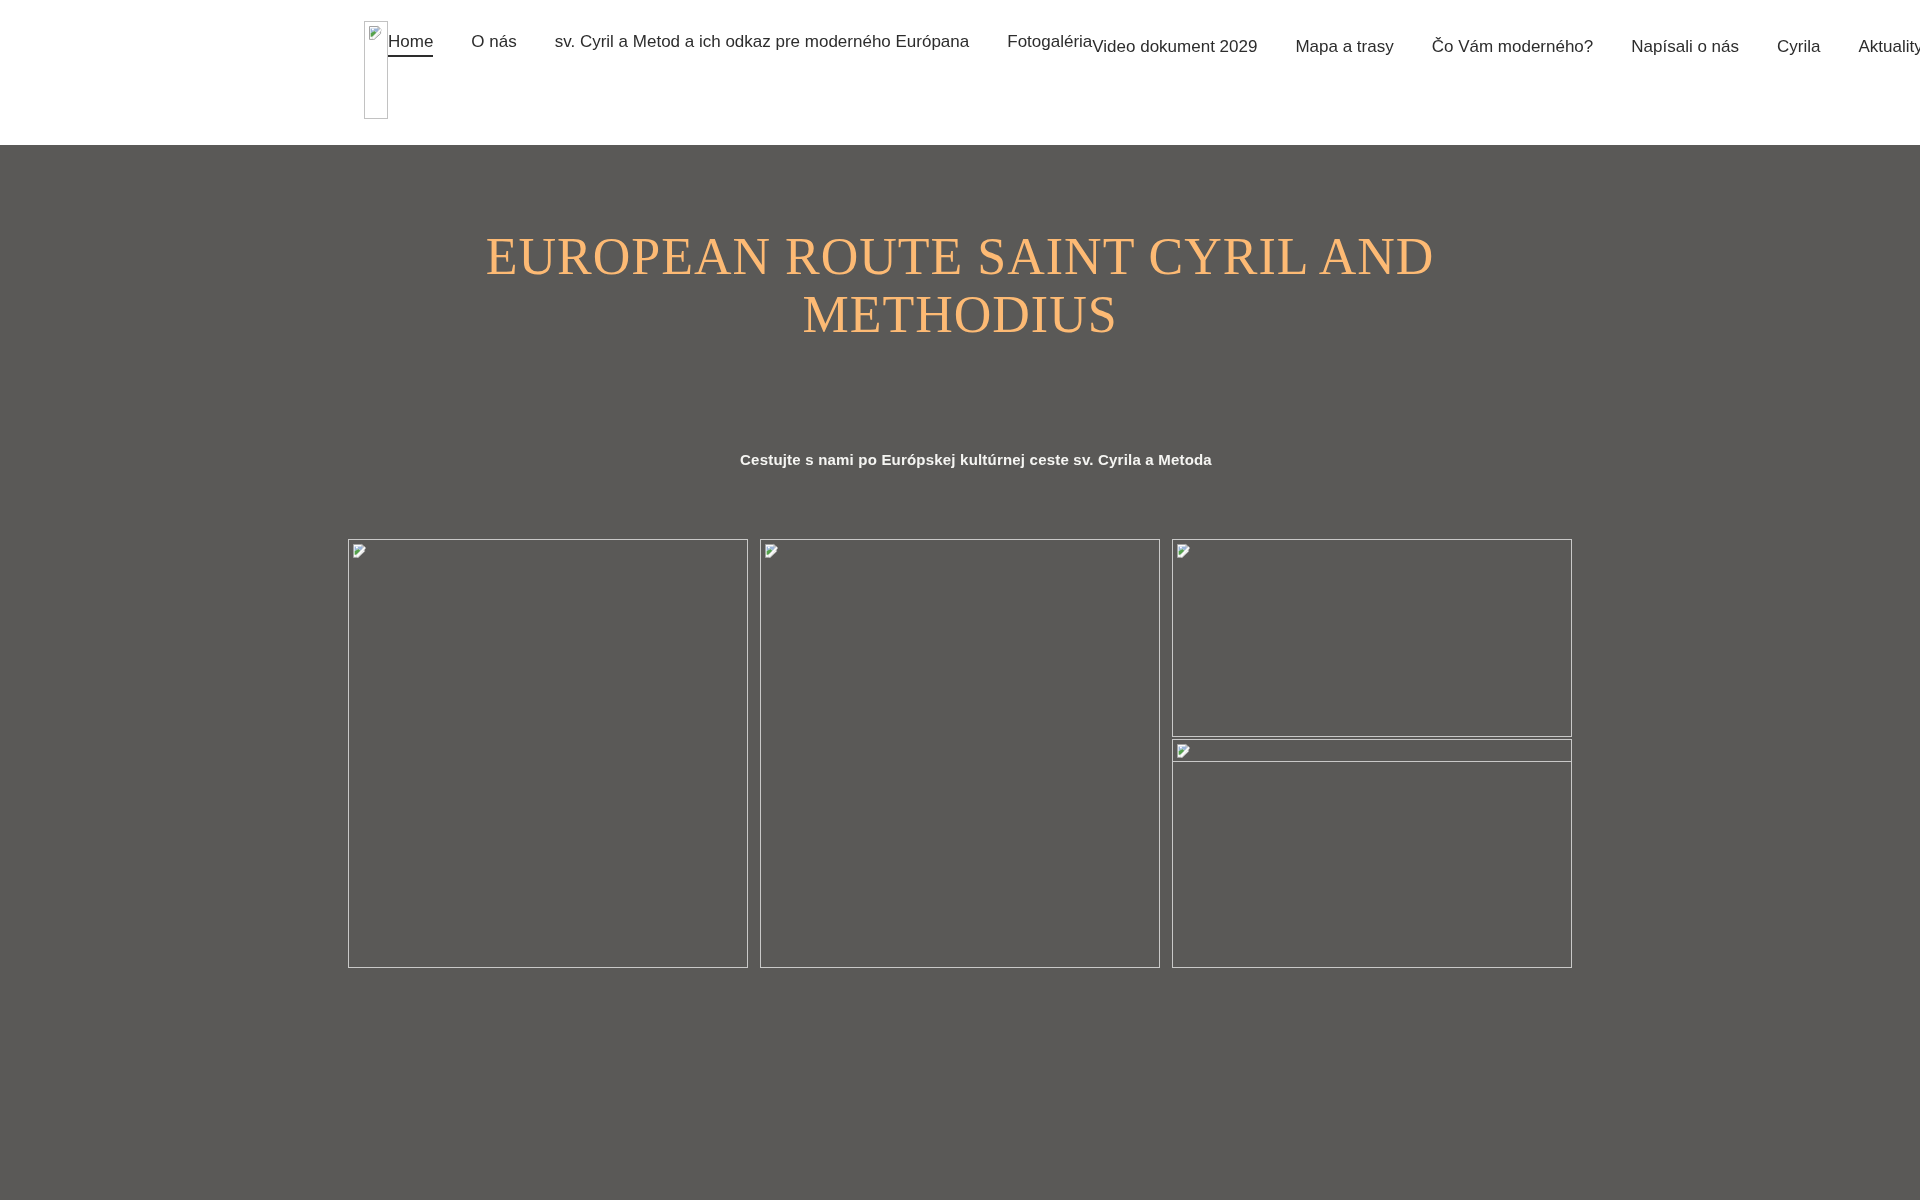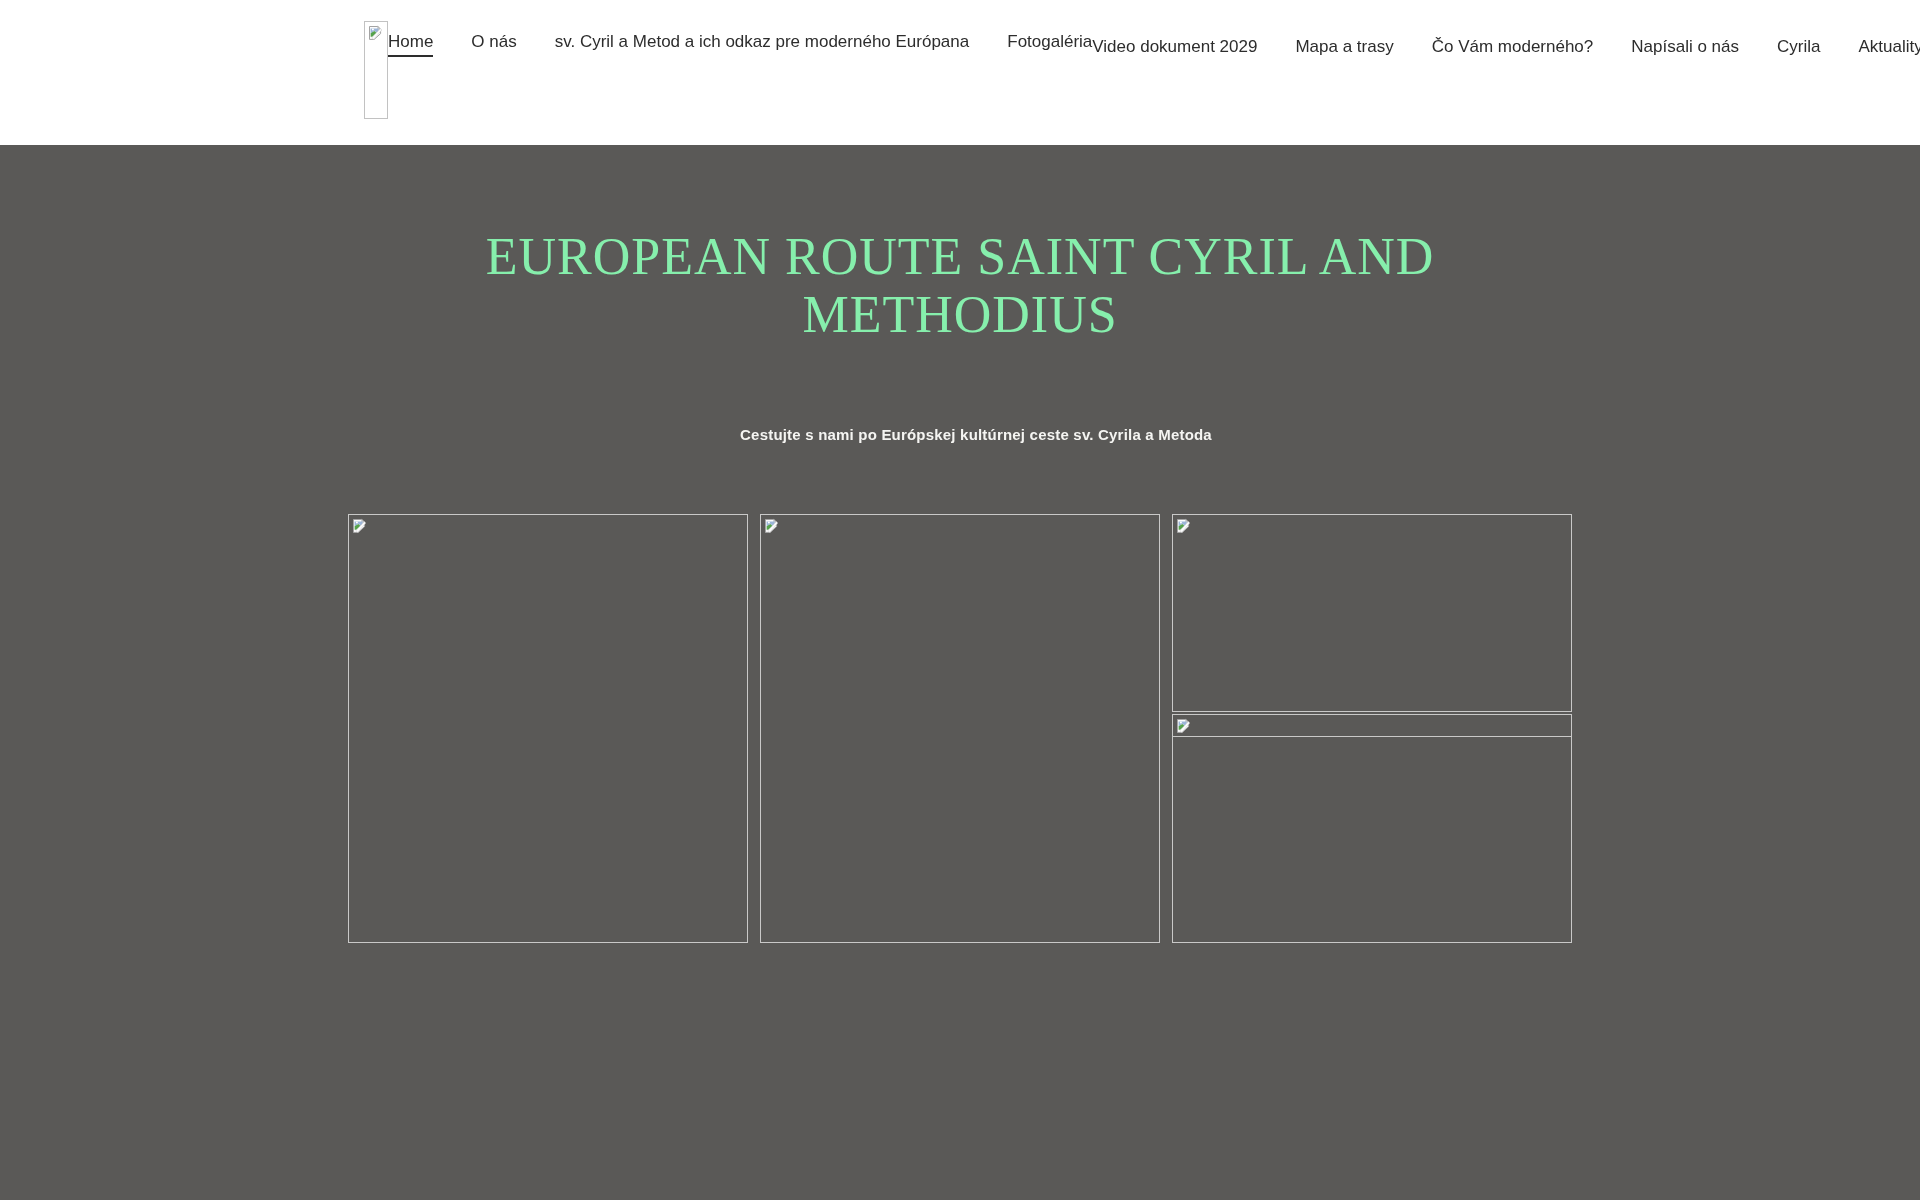--- a/index.html
+++ b/index.html
@@ -61,24 +61,24 @@
   .hero-title {
     padding-top: 83px;
     width: 1020px;
     margin: 0 auto;
     font-family: "Liberation Serif", serif;
     font-weight: 400;
     font-size: 52px;
     line-height: 58px;
     letter-spacing: 1px;
     text-align: center;
-    color: #86efac;
+    color: #fdba74;
   }
   .hero-subtitle {
-    margin-top: 82px;
+    margin-top: 107px;
     text-align: center;
     font-size: 15px;
     font-weight: bold;
     color: #f5f5f2;
     letter-spacing: 0.2px;
     padding-left: 32px;
   }
 
   
   .gallery {

